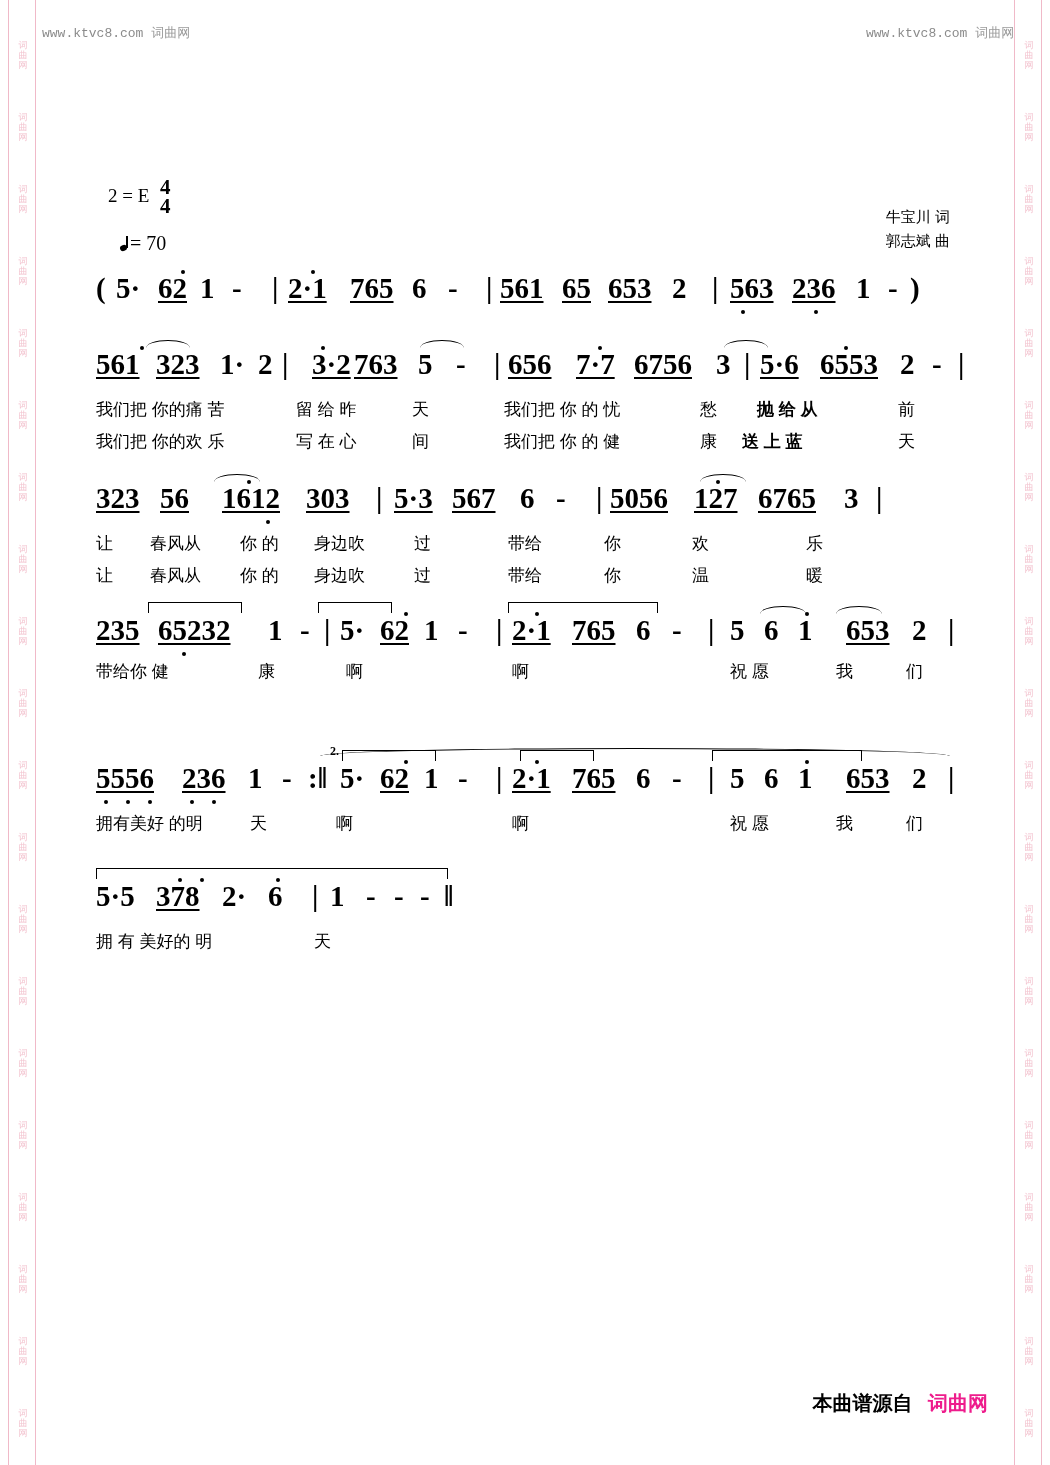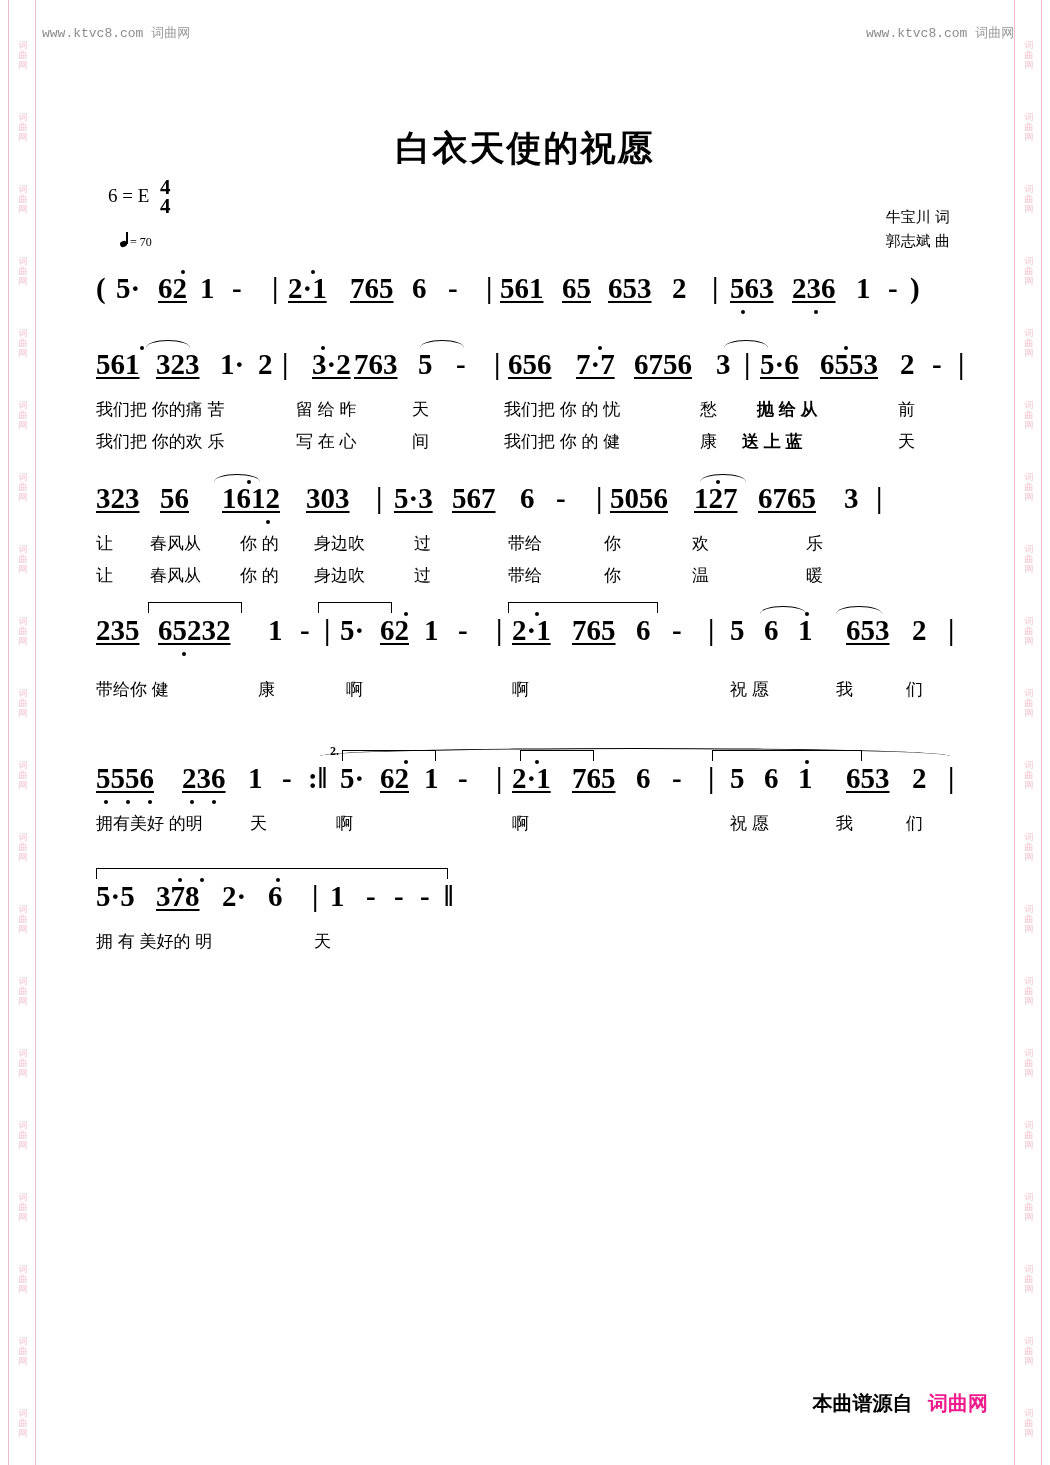--- a/index.html
+++ b/index.html
@@ -87,21 +87,21 @@
     line-height: 19px;
     text-align: center;
     font-family: "Liberation Serif", serif;
   }
   .timesig .num { display: block; }
   .timesig .den { display: block; border-top: 0px; }
   .tempo {
     position: absolute;
     left: 120px;
     top: 232px;
-    font-size: 12px;
+    font-size: 20px;
     font-family: "Liberation Serif", serif;
     white-space: nowrap;
   }
   .tempo .note {
     display: inline-block;
     position: relative;
     width: 10px;
     height: 16px;
     vertical-align: -2px;
   }
@@ -339,23 +339,22 @@
 
   <div class="top-wm left">
     <span>www.ktvc8.com</span>
     <span class="cn">词曲网</span>
   </div>
   <div class="top-wm right">
     <span>www.ktvc8.com</span>
     <span class="cn">词曲网</span>
   </div>
 
-  <div class="title">白衣天使的祝愿</div>
-
-  <div class="keysig">6 = E</div>
+
+  <div class="keysig">2 = E</div>
   <div class="timesig">
     <span class="num">4</span>
     <span class="den">4</span>
   </div>
   <div class="tempo">
     <span class="note"></span><span>= 70</span>
   </div>
 
   <div class="credits">
     <div>牛宝川 词</div>
@@ -516,21 +515,21 @@
       <span class="tok" style="left:764px;">6</span>
       <span class="tok" style="left:798px;">1</span>
       <span class="tok u1" style="left:846px;">653</span>
       <span class="tok" style="left:912px;">2</span>
       <span class="tok" style="left:948px;">|</span>
       <span class="dotbelow" style="left:182px; top:38px;"></span>
       <span class="dotabove" style="left:404px; top:-2px;"></span>
       <span class="dotabove" style="left:535px; top:-2px;"></span>
       <span class="dotabove" style="left:805px; top:-2px;"></span>
     </div>
-    <div class="lyr" style="margin-top:18px;text-align:right;">
+    <div class="lyr" style="margin-top:0;text-align:right;">
       <span class="w" style="left:96px;">带给你 健</span>
       <span class="w" style="left:258px;">康</span>
       <span class="w" style="left:346px;">啊</span>
       <span class="w" style="left:512px;">啊</span>
       <span class="w" style="left:730px;">祝 愿</span>
       <span class="w" style="left:836px;">我</span>
       <span class="w" style="left:906px;">们</span>
     </div>
   </div>
 

